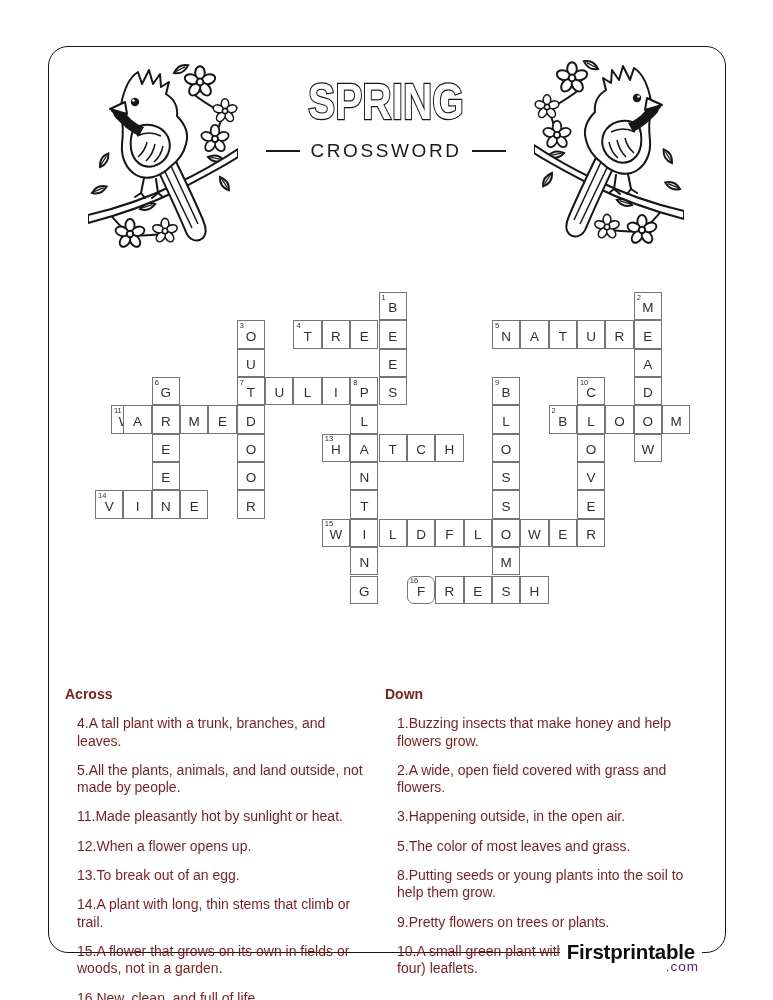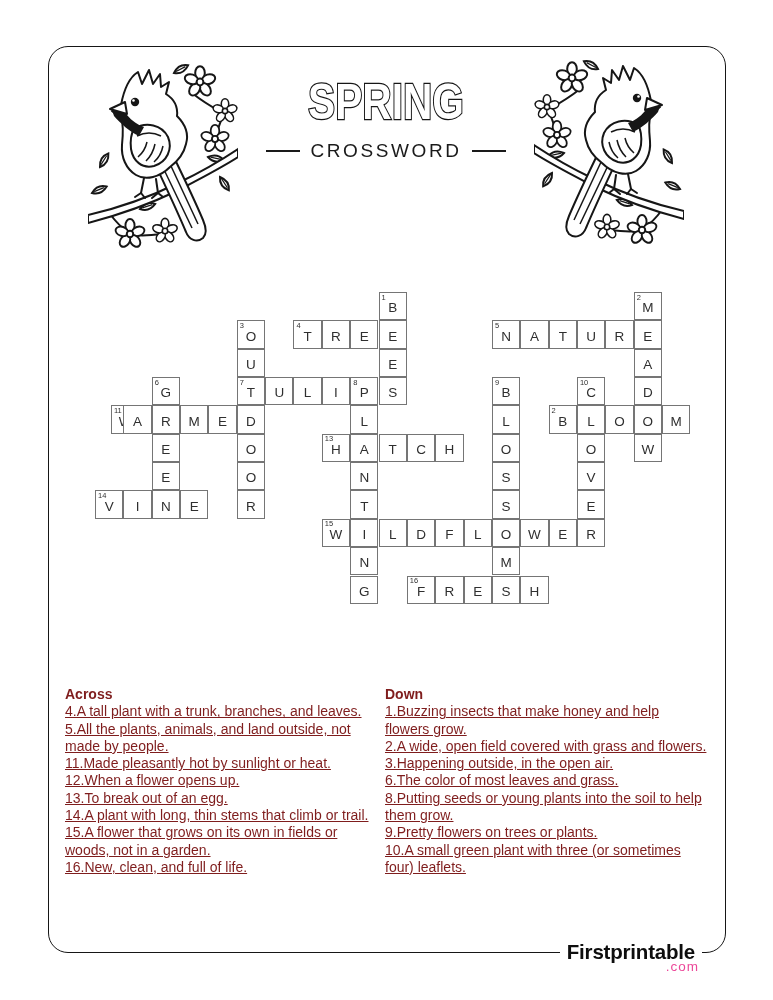--- a/index.html
+++ b/index.html
@@ -29,28 +29,28 @@
     position:absolute;width:28.35px;height:28.35px;box-sizing:border-box;
     border:1px solid #757575;background:#fff;
     display:flex;align-items:center;justify-content:center;
   }
   .cell .ltr{font-size:13.5px;color:#2f2f2f;padding-top:3px;}
   .cell .num{position:absolute;top:0.5px;left:2px;font-size:7.5px;color:#2f2f2f;line-height:8px;}
   .clue-col{position:absolute;top:686px;font-size:14px;line-height:17.3px;color:#7f1d1d;}
   .clues-across{left:65px;width:316px;}
   .clues-down{left:385px;width:322px;}
   .clue-head{font-weight:bold;}
-  .clue{margin:0;text-decoration:underline;}
+  .clue{margin:12px;}
   .brand{
     position:absolute;top:940px;right:71px;z-index:3;background:#fff;
     padding:0 7px;font-size:20.5px;font-weight:bold;color:#0e0e0e;letter-spacing:-0.2px;
   }
   .brand-domain{
     position:absolute;top:959px;right:74px;z-index:3;
-    font-size:13.5px;color:#ec4899;letter-spacing:1px;
+    font-size:13.5px;color:#4c1d95;letter-spacing:1px;
   }
 </style>
 </head>
 <body>
 
 <div class="page-border"></div>
 
 <div class="bird bird-left">
   <svg width="150" height="195" viewBox="0 0 150 195">
     <defs>
@@ -407,21 +407,21 @@
     </div>
     <div class="cell" style="left: 255.15px; top: 255.15px;">
       <span class="ltr">N</span>
     </div>
     <div class="cell" style="left: 396.9px; top: 255.15px;">
       <span class="ltr">M</span>
     </div>
     <div class="cell" style="left: 255.15px; top: 283.5px;">
       <span class="ltr">G</span>
     </div>
-    <div class="cell" style="left: 311.85px; top: 283.5px;">
+    <div class="cell" style="left: 311.85px; top: 283.5px; border-radius: 7px;">
       <span class="num">16</span>
       <span class="ltr">F</span>
     </div>
     <div class="cell" style="left: 340.2px; top: 283.5px;">
       <span class="ltr">R</span>
     </div>
     <div class="cell" style="left: 368.55px; top: 283.5px;">
       <span class="ltr">E</span>
     </div>
     <div class="cell" style="left: 396.9px; top: 283.5px;">
@@ -445,21 +445,21 @@
       <div class="clue">16.New, clean, and full of life.</div>
     </div>
 </div>
 
 <div class="clue-col clues-down">
   <div class="clue-head">Down</div>
   <div id="down-list">
       <div class="clue">1.Buzzing insects that make honey and help flowers grow.</div>
       <div class="clue">2.A wide, open field covered with grass and flowers.</div>
       <div class="clue">3.Happening outside, in the open air.</div>
-      <div class="clue">6.The color of most leaves and grass.</div>
+      <div class="clue">5.The color of most leaves and grass.</div>
       <div class="clue">8.Putting seeds or young plants into the soil to help them grow.</div>
       <div class="clue">9.Pretty flowers on trees or plants.</div>
       <div class="clue">10.A small green plant with three (or sometimes four) leaflets.</div>
     </div>
 </div>
 
 <div class="brand">Firstprintable</div>
 <div class="brand-domain">.com</div>
 
 </body></html>

